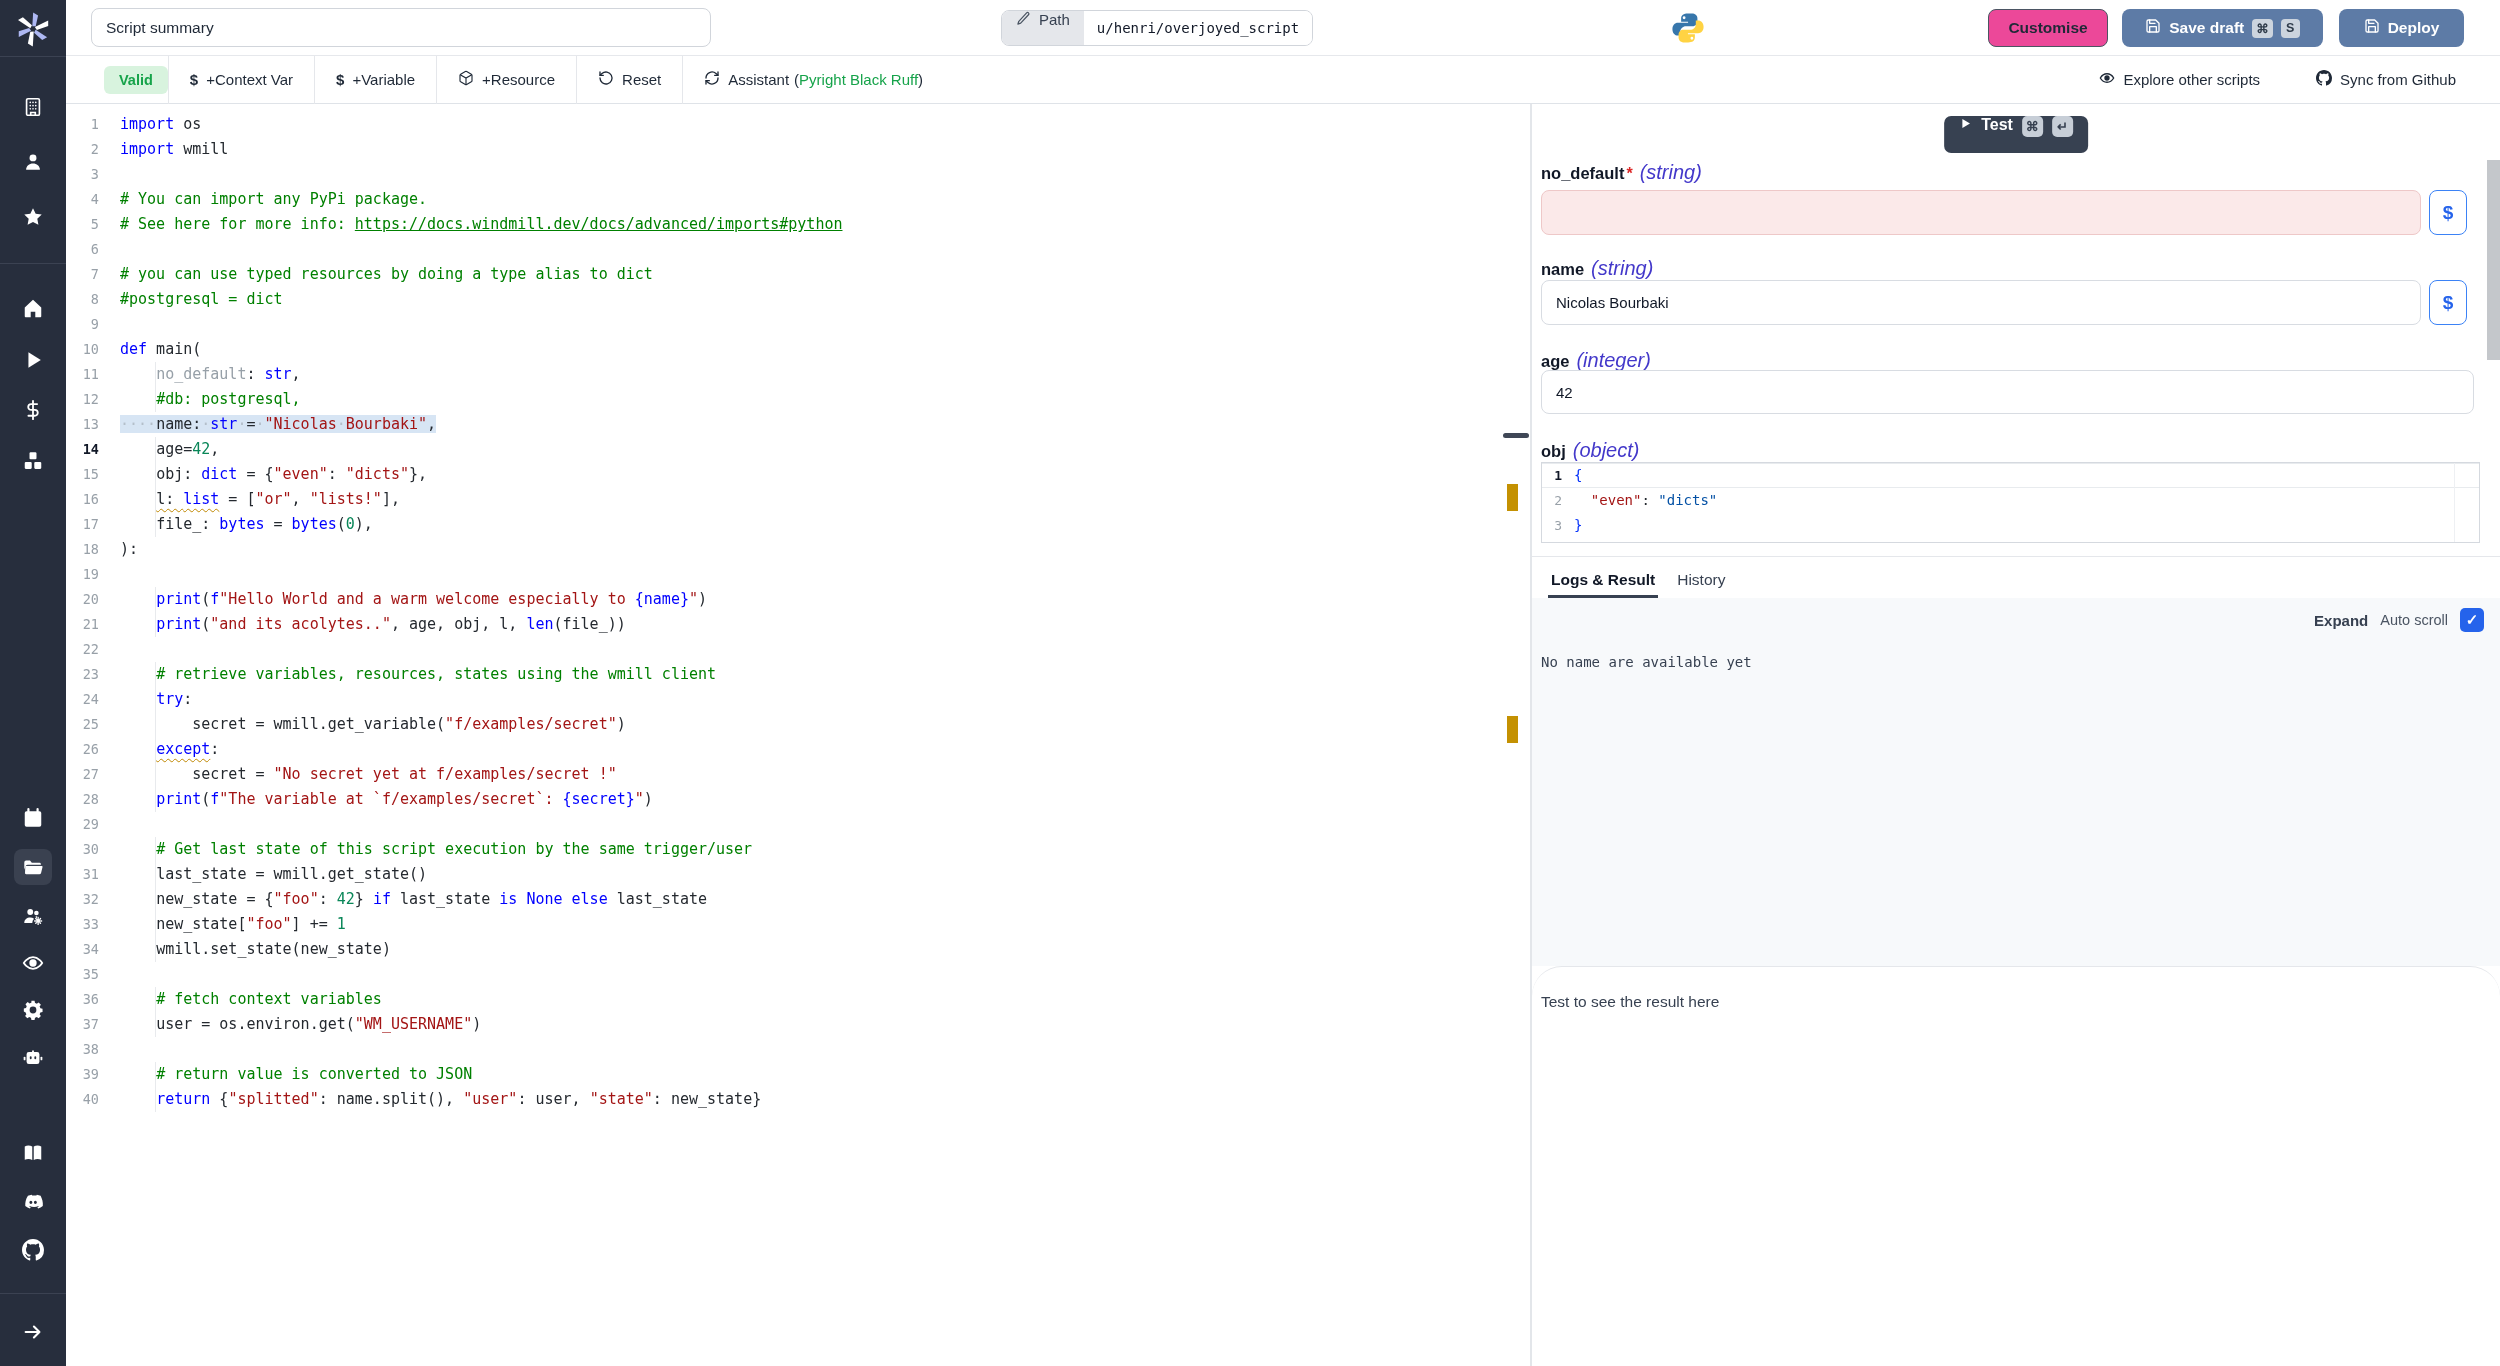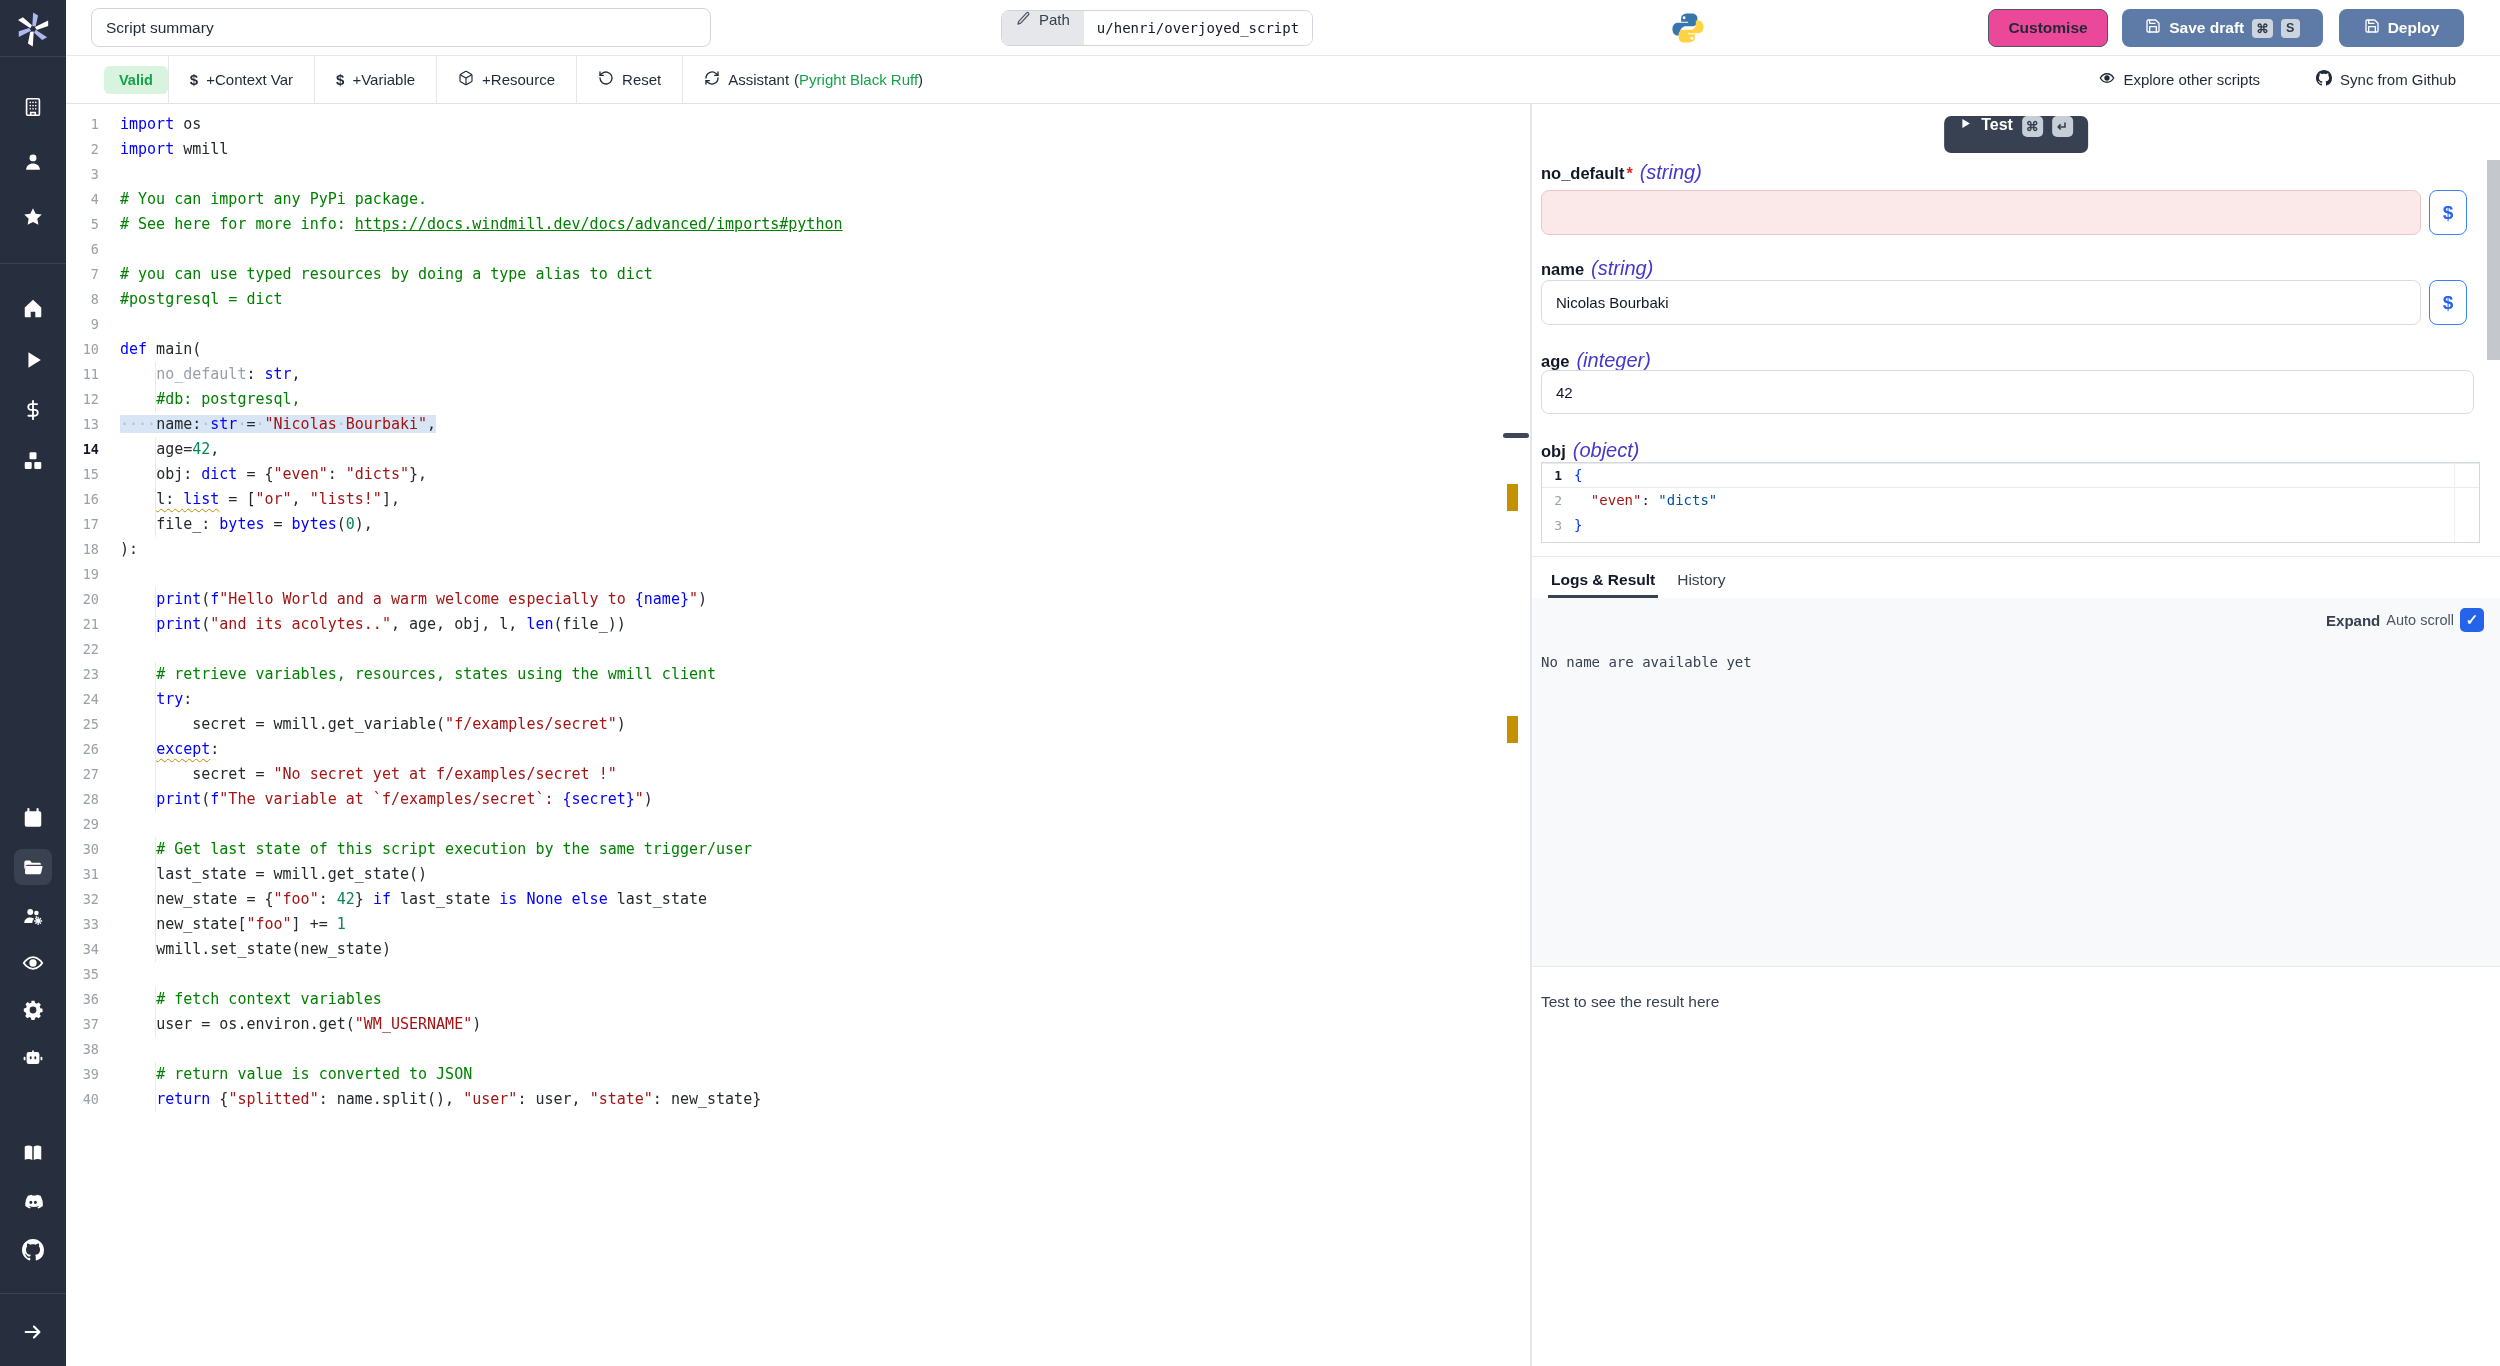--- a/index.html
+++ b/index.html
@@ -106,27 +106,27 @@
   .oline .lc{margin-left:12px;}
   .oline.cur{box-shadow:inset 0 1px 0 #e8ebee, inset 0 -1px 0 #e8ebee;}
   .tk-b{color:#0431fa;} .tk-v{color:#0451a5;}
 
   .rp-tabs{position:absolute;left:0;top:454px;right:0;height:40px;display:flex;align-items:flex-end;}
   .tab{margin-left:16px;padding:9px 3px;font-size:15.5px;cursor:pointer;position:relative;color:#374151;}
   .tab.on{color:#111827;font-weight:700;}
   .tab.on::after{content:'';position:absolute;left:0;right:0;bottom:0;height:3px;background:#374151;}
   .tab+.tab{}
   .rp-logs{position:absolute;left:0;top:494px;right:0;height:368px;background:#f7f9fb;}
-  .logctl{position:absolute;top:10px;right:16px;display:flex;align-items:center;gap:6px;}
+  .logctl{position:absolute;top:10px;right:16px;display:flex;align-items:center;gap:12px;}
   .expand{font-weight:700;font-size:15px;color:#374151;cursor:pointer;}
   .ascroll{font-size:14.5px;color:#4b5563;}
   .cbx{width:24px;height:24px;border-radius:5px;background:#2563eb;color:#fff;display:flex;
        align-items:center;justify-content:center;font-size:15px;font-weight:700;cursor:pointer;}
   .nolog{position:absolute;left:9px;top:56px;font-family:"DejaVu Sans Mono",monospace;font-size:14px;color:#374151;}
-  .rp-result{position:absolute;left:0;top:862px;right:0;bottom:0;border-top:1px solid #e5e7eb;background:#fff;}
+  .rp-result{position:absolute;left:0;top:862px;right:0;bottom:0;border-top:1px solid #e5e7eb;background:#fff;border-radius:30px;}
   .resulttxt{margin:26px 0 0 9px;font-size:15.5px;color:#374151;}
   .rp-scroll{position:absolute;right:0;top:56px;width:13px;height:200px;background:#c4c7cb;cursor:pointer;}
 </style>
 </head>
 <body>
 
 <aside class="sidebar">
   <div class="logo">
     <svg viewBox="0 0 40 40" width="38" height="38">
       <g transform="translate(20,21)">

